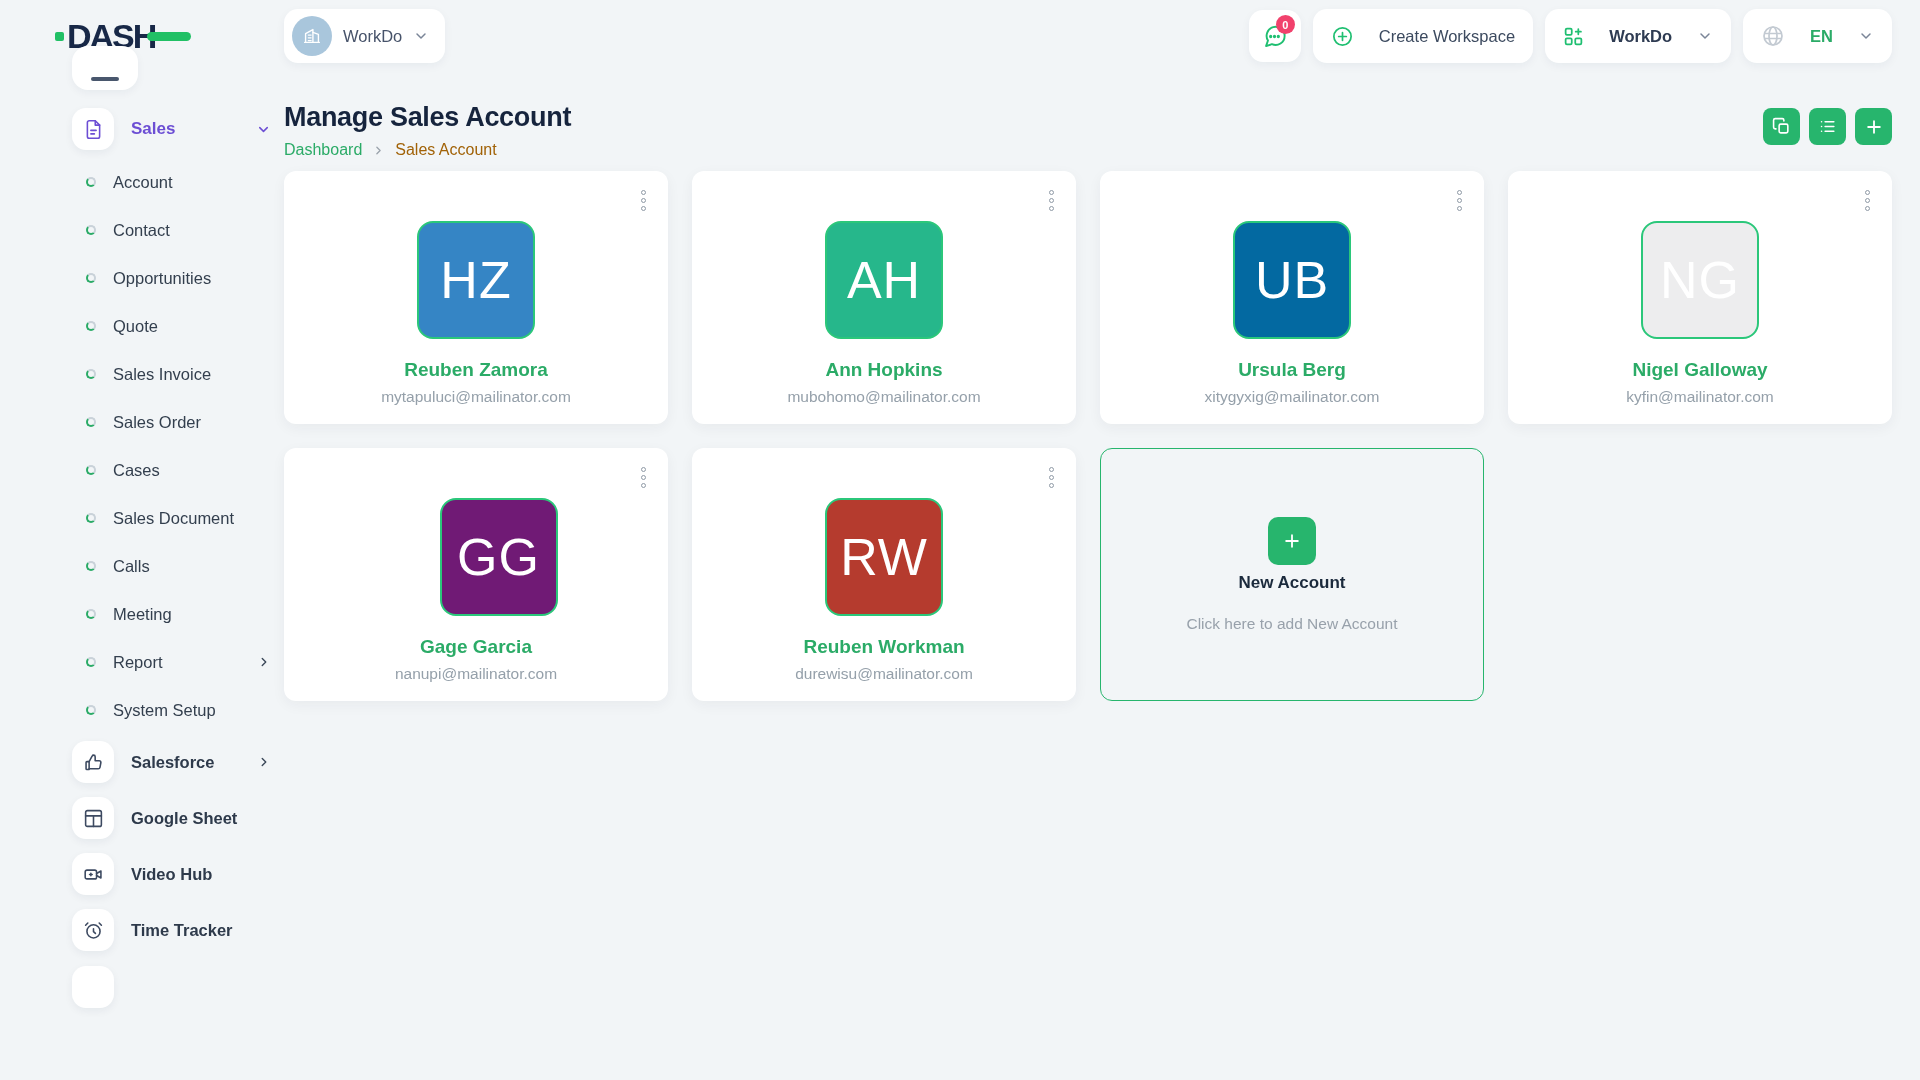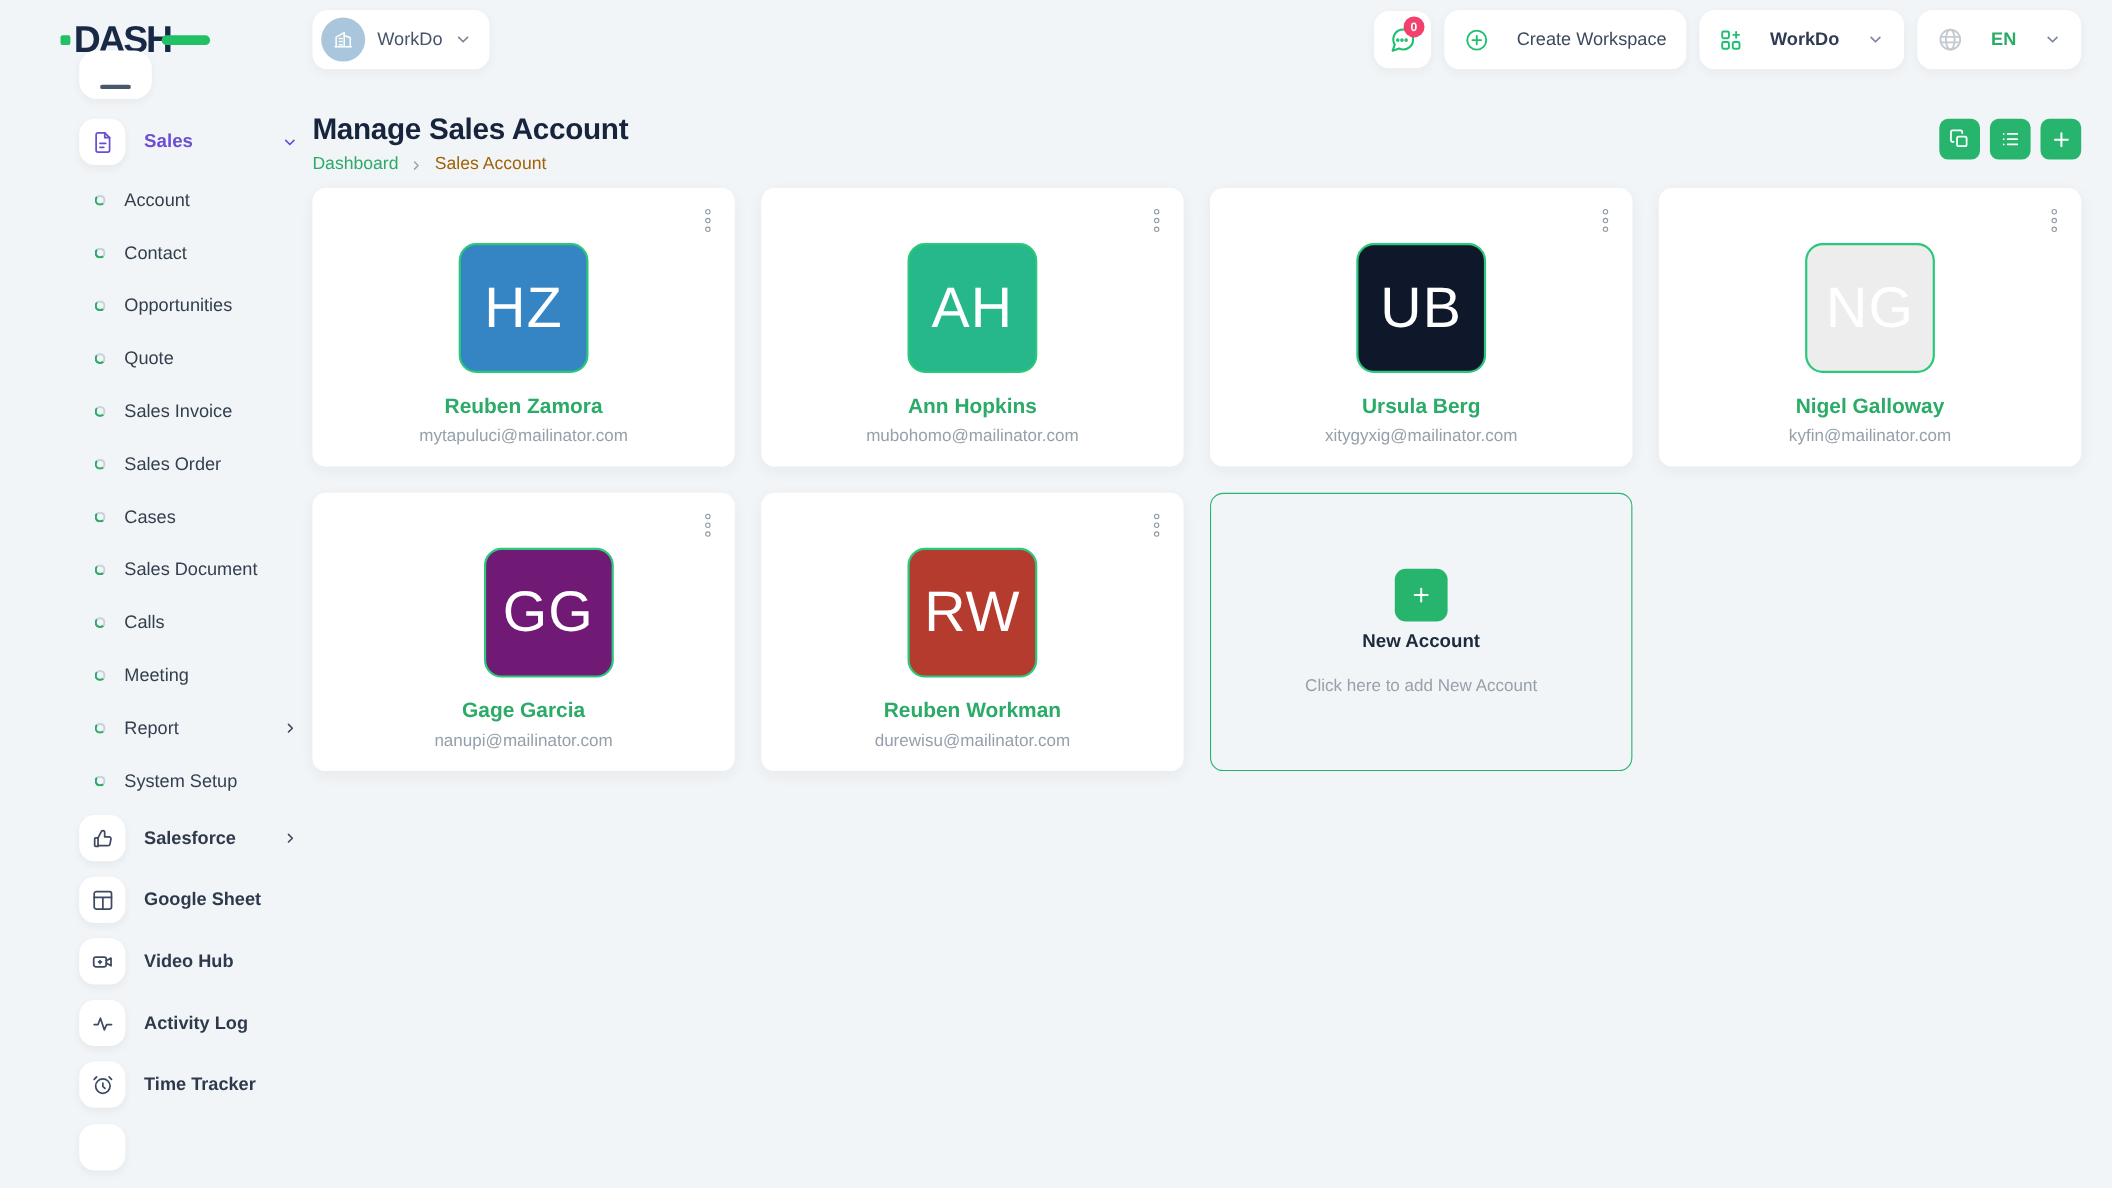--- a/index.html
+++ b/index.html
@@ -365,33 +365,20 @@
           </svg>
         </span>
         <span class="module-label">Video Hub</span>
         <span class="module-chevron" style="visibility: hidden;">
           <svg viewBox="0 0 24 24" width="14" height="14" fill="none" stroke="currentColor" stroke-width="2.4" stroke-linecap="round" stroke-linejoin="round">
             <path d="M9 6l6 6-6 6"></path>
           </svg>
         </span>
       </li>
 
-      <li class="module-item">
-        <span class="icon-box">
-          <svg viewBox="0 0 24 24" width="21" height="21" fill="none" stroke="currentColor" stroke-width="1.8" stroke-linecap="round" stroke-linejoin="round">
-            <path d="M3 13h4l2.5-6.5 4 12L16 13h5"></path>
-          </svg>
-        </span>
-        <span class="module-label">Activity Log</span>
-        <span class="module-chevron" style="visibility: hidden;">
-          <svg viewBox="0 0 24 24" width="14" height="14" fill="none" stroke="currentColor" stroke-width="2.4" stroke-linecap="round" stroke-linejoin="round">
-            <path d="M9 6l6 6-6 6"></path>
-          </svg>
-        </span>
-      </li>
 
       <li class="module-item">
         <span class="icon-box">
           <svg viewBox="0 0 24 24" width="21" height="21" fill="none" stroke="currentColor" stroke-width="1.8" stroke-linecap="round" stroke-linejoin="round">
             <circle cx="12" cy="13" r="7.5"></circle>
             <path d="M12 10v3.3l2.2 2"></path>
             <path d="M5.5 3.5L3 6M18.5 3.5L21 6"></path>
           </svg>
         </span>
         <span class="module-label">Time Tracker</span>
@@ -476,21 +463,21 @@
         <div class="acc-name">Ann Hopkins</div>
         <div class="acc-email">mubohomo@mailinator.com</div>
       </div>
 
       <div class="card">
         <button class="dots">
           <i></i>
           <i></i>
           <i></i>
         </button>
-        <div class="avatar" style="background: #0f172a;">
+        <div class="avatar" style="background: #0369a1;">
           <span>UB</span>
         </div>
         <div class="acc-name">Ursula Berg</div>
         <div class="acc-email">xitygyxig@mailinator.com</div>
       </div>
 
       <div class="card">
         <button class="dots">
           <i></i>
           <i></i>

